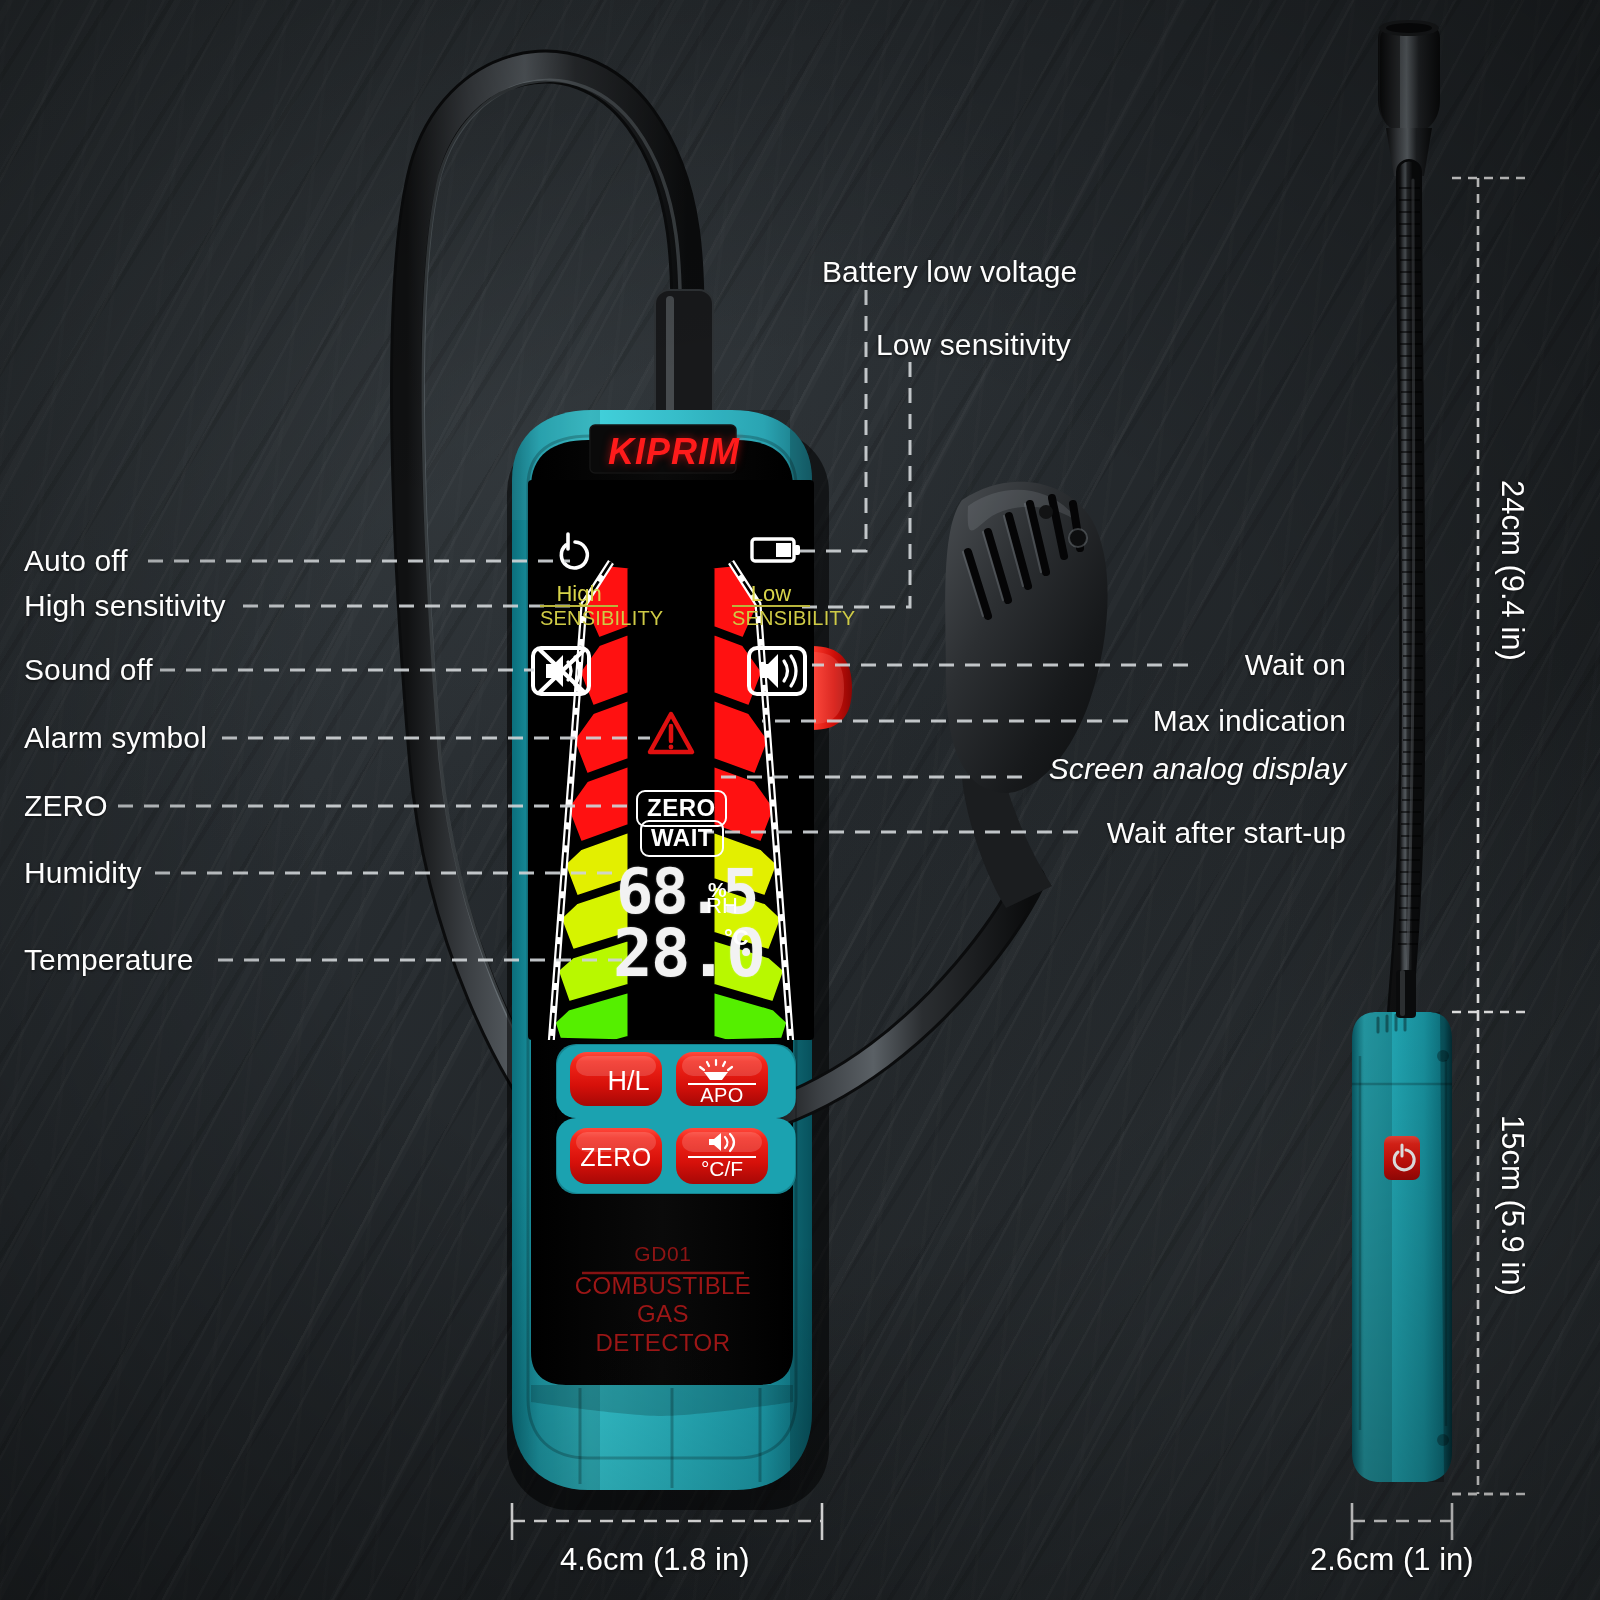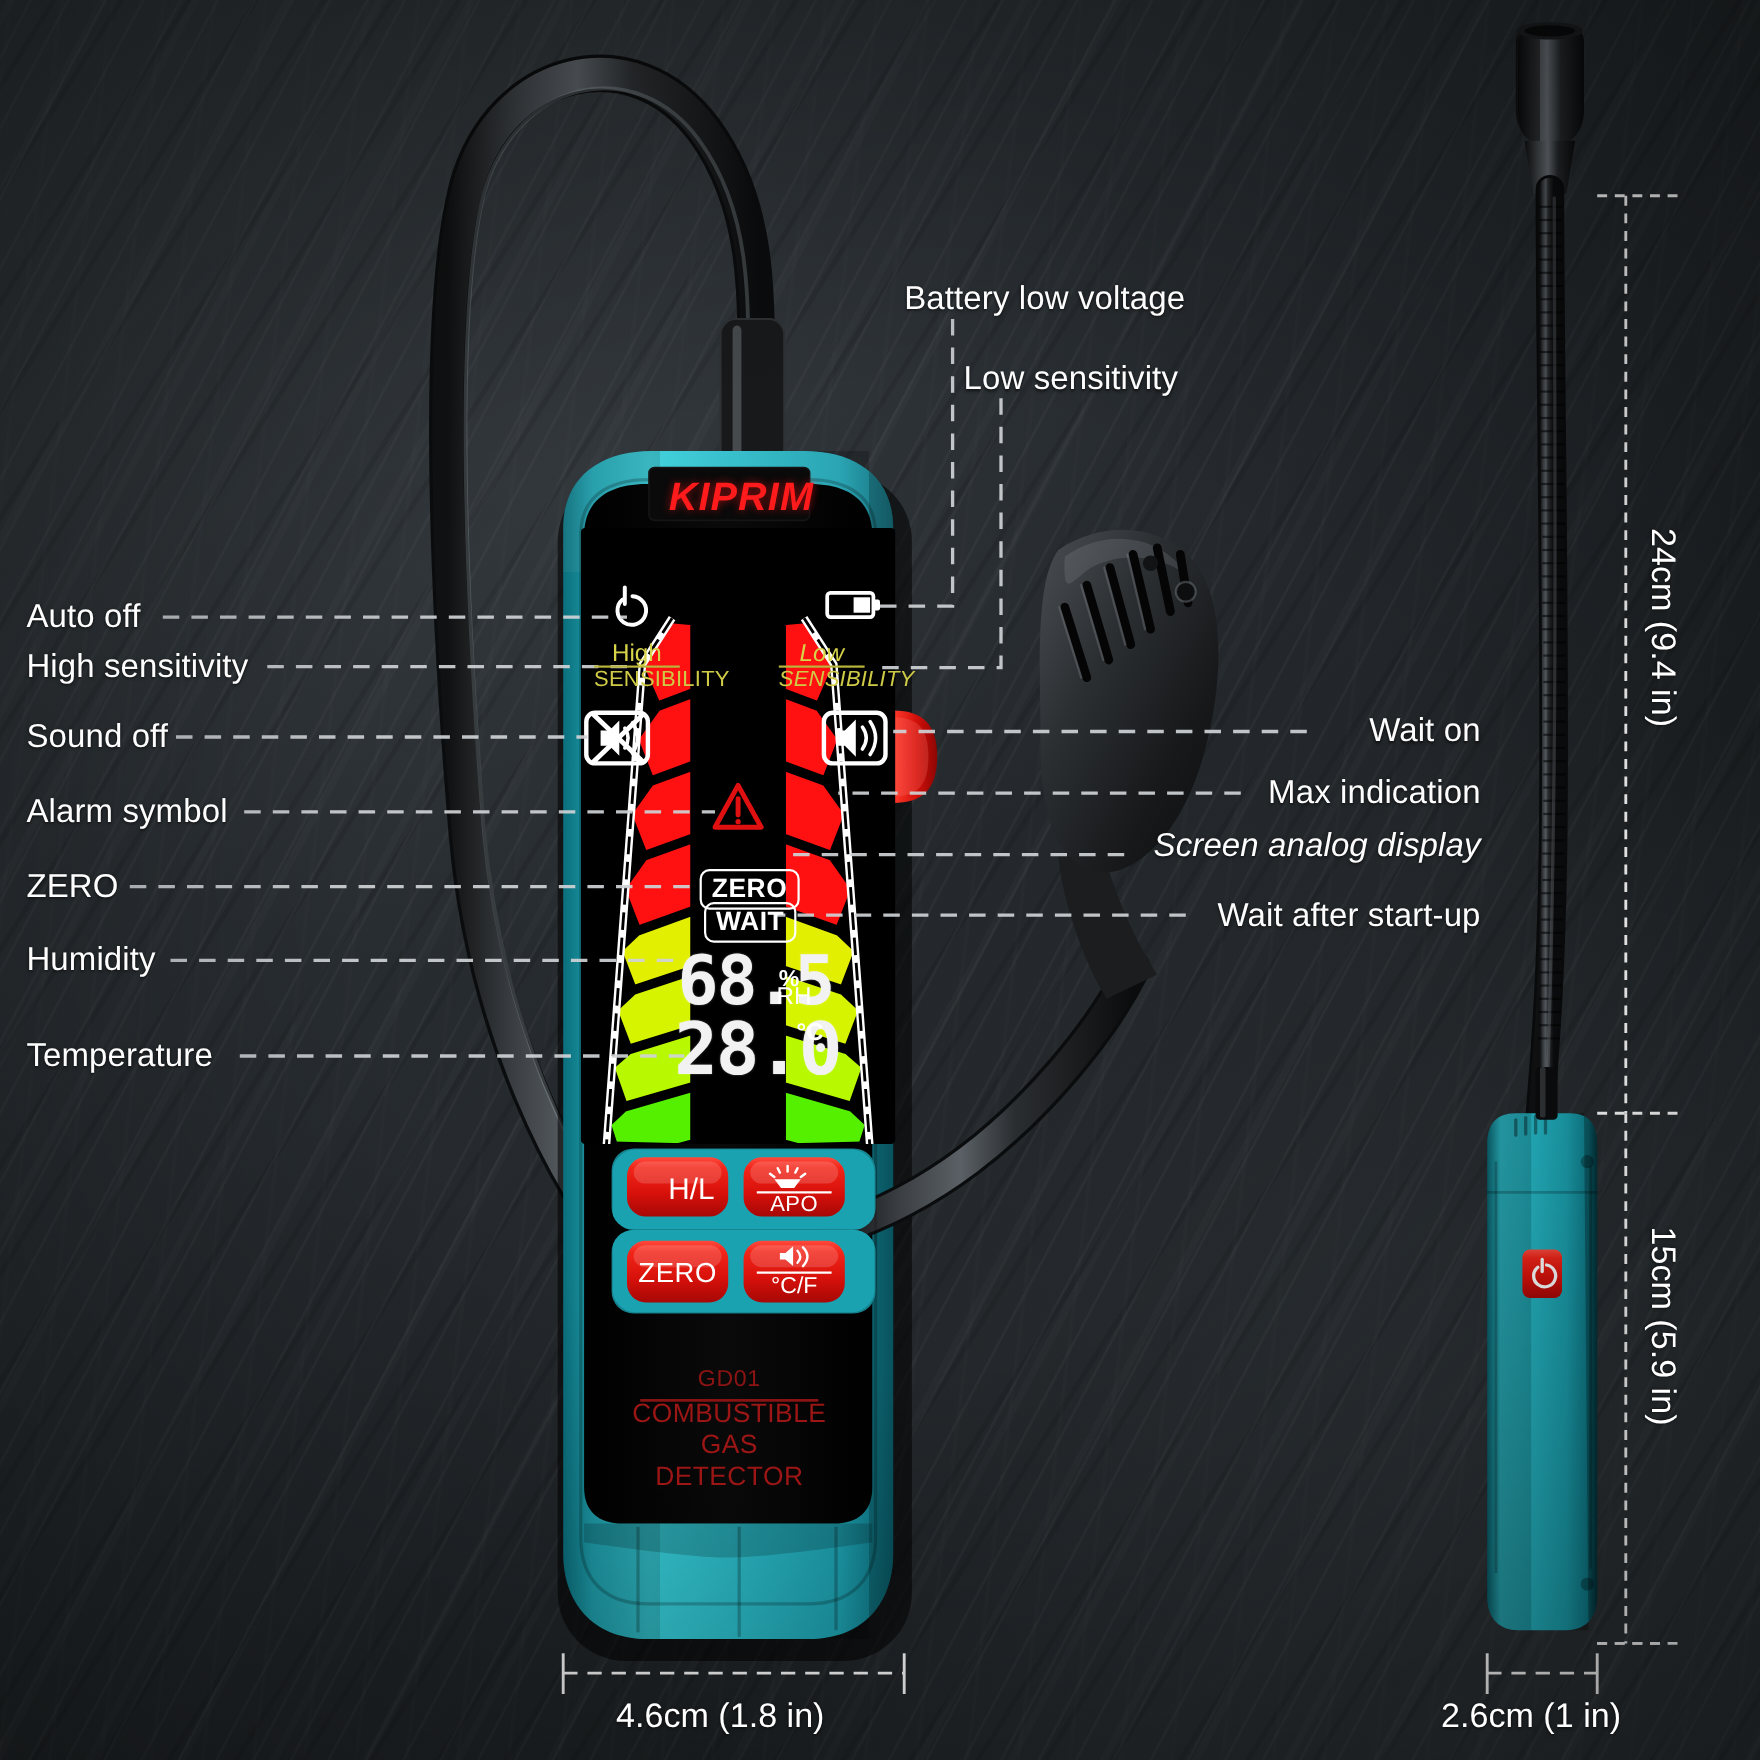--- a/index.html
+++ b/index.html
@@ -518,21 +518,21 @@
   </svg>
 
   <div class="vig"></div>
 
   <div class="brand" style="left:608px; top:431px;">KIPRIM</div>
 
   <div class="sens-label" style="left:540px; top:583px; width:78px;">
     <div class="sens-top">High</div>
     <div class="sens-bot">SENSIBILITY</div>
   </div>
-  <div class="sens-label" style="left:708px; top:583px; width:78px;font-style:italic;">
+  <div class="sens-label" style="left:732px; top:583px; width:78px;">
     <div class="sens-top">Low</div>
     <div class="sens-bot">SENSIBILITY</div>
   </div>
 
   <div class="pill" style="left:636px; top:790px;">ZERO</div>
   <div class="pill" style="left:640px; top:820px;">WAIT</div>
 
   <div class="lcd-text seg" style="left:616px; top:855px; font-size:62px;">68.5</div>
   <div class="lcd-text" style="left:708px; top:878px; font-size:21px; font-weight:bold;">%</div>
   <div class="lcd-text" style="left:706px; top:893px; font-size:22px; font-weight:normal;">RH</div>

